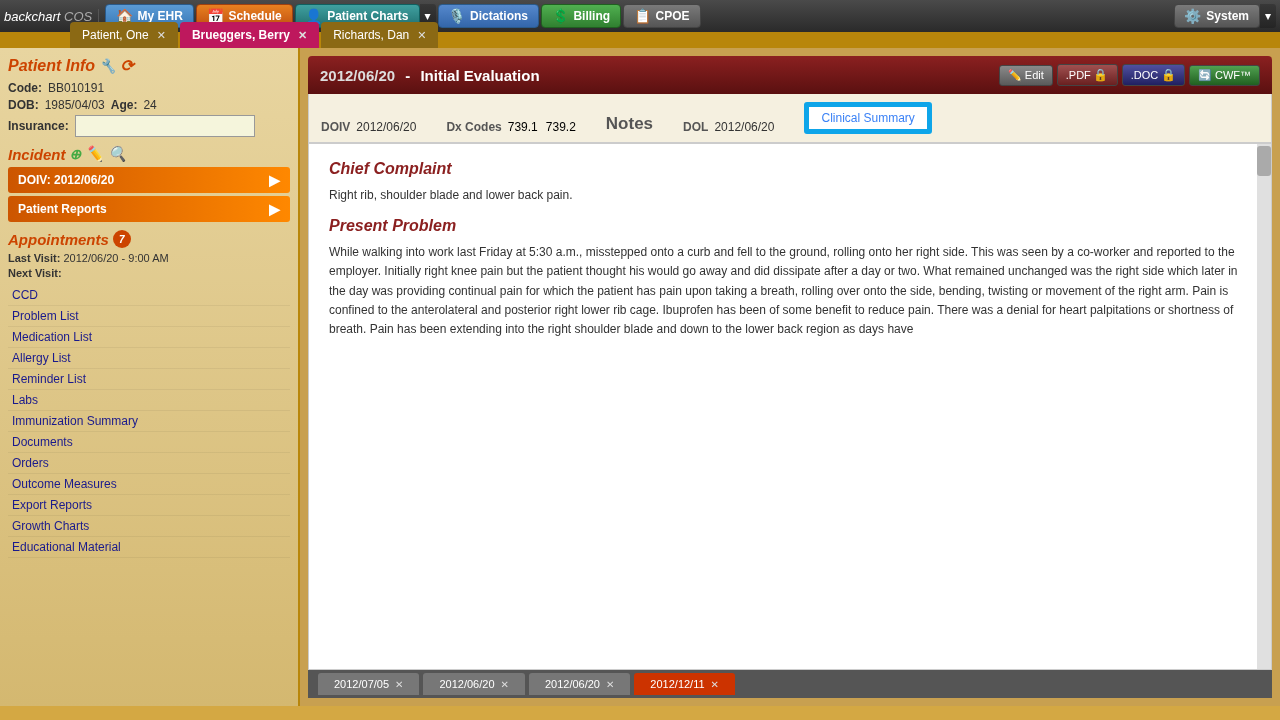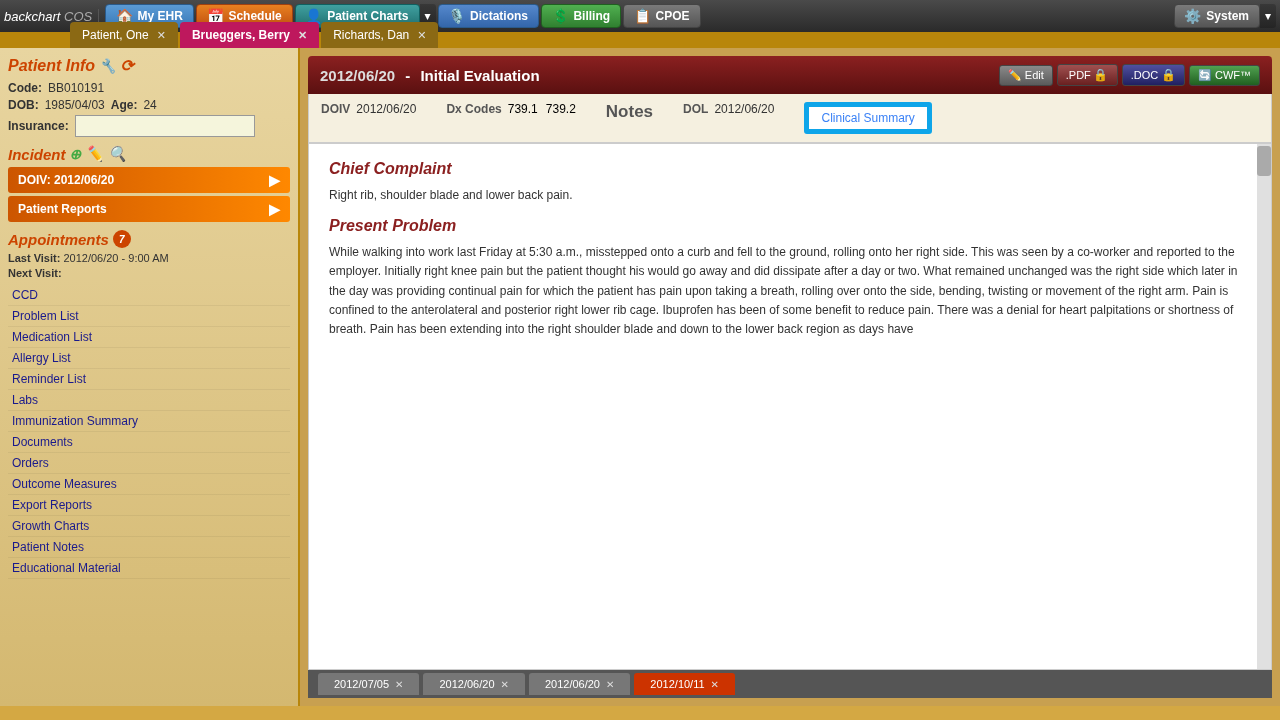--- a/index.html
+++ b/index.html
@@ -199,21 +199,21 @@
     .doc-action-btn.cwf { background: linear-gradient(to bottom, #50a050, #206020); }
     .lock-icon { font-size: 12px; }
 
     
     .doc-info-bar {
       background: #f5f0e0;
       border: 1px solid #ccc;
       border-top: none;
       padding: 8px 12px;
       display: flex;
-      align-items: flex-start;
+      align-items: flex-end;
       gap: 30px;
     }
     .doc-info-item { display: flex; align-items: center; gap: 6px; }
     .doc-info-label { font-weight: bold; color: #555; font-size: 12px; }
     .doc-info-value { color: #333; font-size: 12px; }
     .dx-codes { display: flex; gap: 8px; }
     .notes-label { font-weight: bold; color: #555; font-size: 17px; }
     .clinical-btn {
       background: #fff;
       border: 5px solid #0ea5e9;
@@ -424,21 +424,20 @@
       <li>Medication List</li>
       <li>Allergy List</li>
       <li>Reminder List</li>
       <li>Labs</li>
       <li>Immunization Summary</li>
       <li>Documents</li>
       <li>Orders</li>
       <li>Outcome Measures</li>
       <li>Export Reports</li>
       <li>Growth Charts</li>
-      <li>Patient Notes</li>
       <li>Educational Material</li>
     </ul>
   </div>
 
   <div class="content-panel">
     <div class="doc-wrapper">
 
       <div class="doc-header">
         <div class="doc-title">
           <span class="date">2012/06/20</span>
@@ -508,19 +507,19 @@
       </div>
       <div class="bottom-tab">
         <span>2012/06/20</span>
         <span class="close-x">✕</span>
       </div>
       <div class="bottom-tab">
         <span>2012/06/20</span>
         <span class="close-x">✕</span>
       </div>
       <div class="bottom-tab active">
-        <span>2012/10/11</span>
+        <span>2012/12/11</span>
         <span class="close-x">✕</span>
       </div>
     </div>
   </div>
 
 </div>
 
 </body></html>

